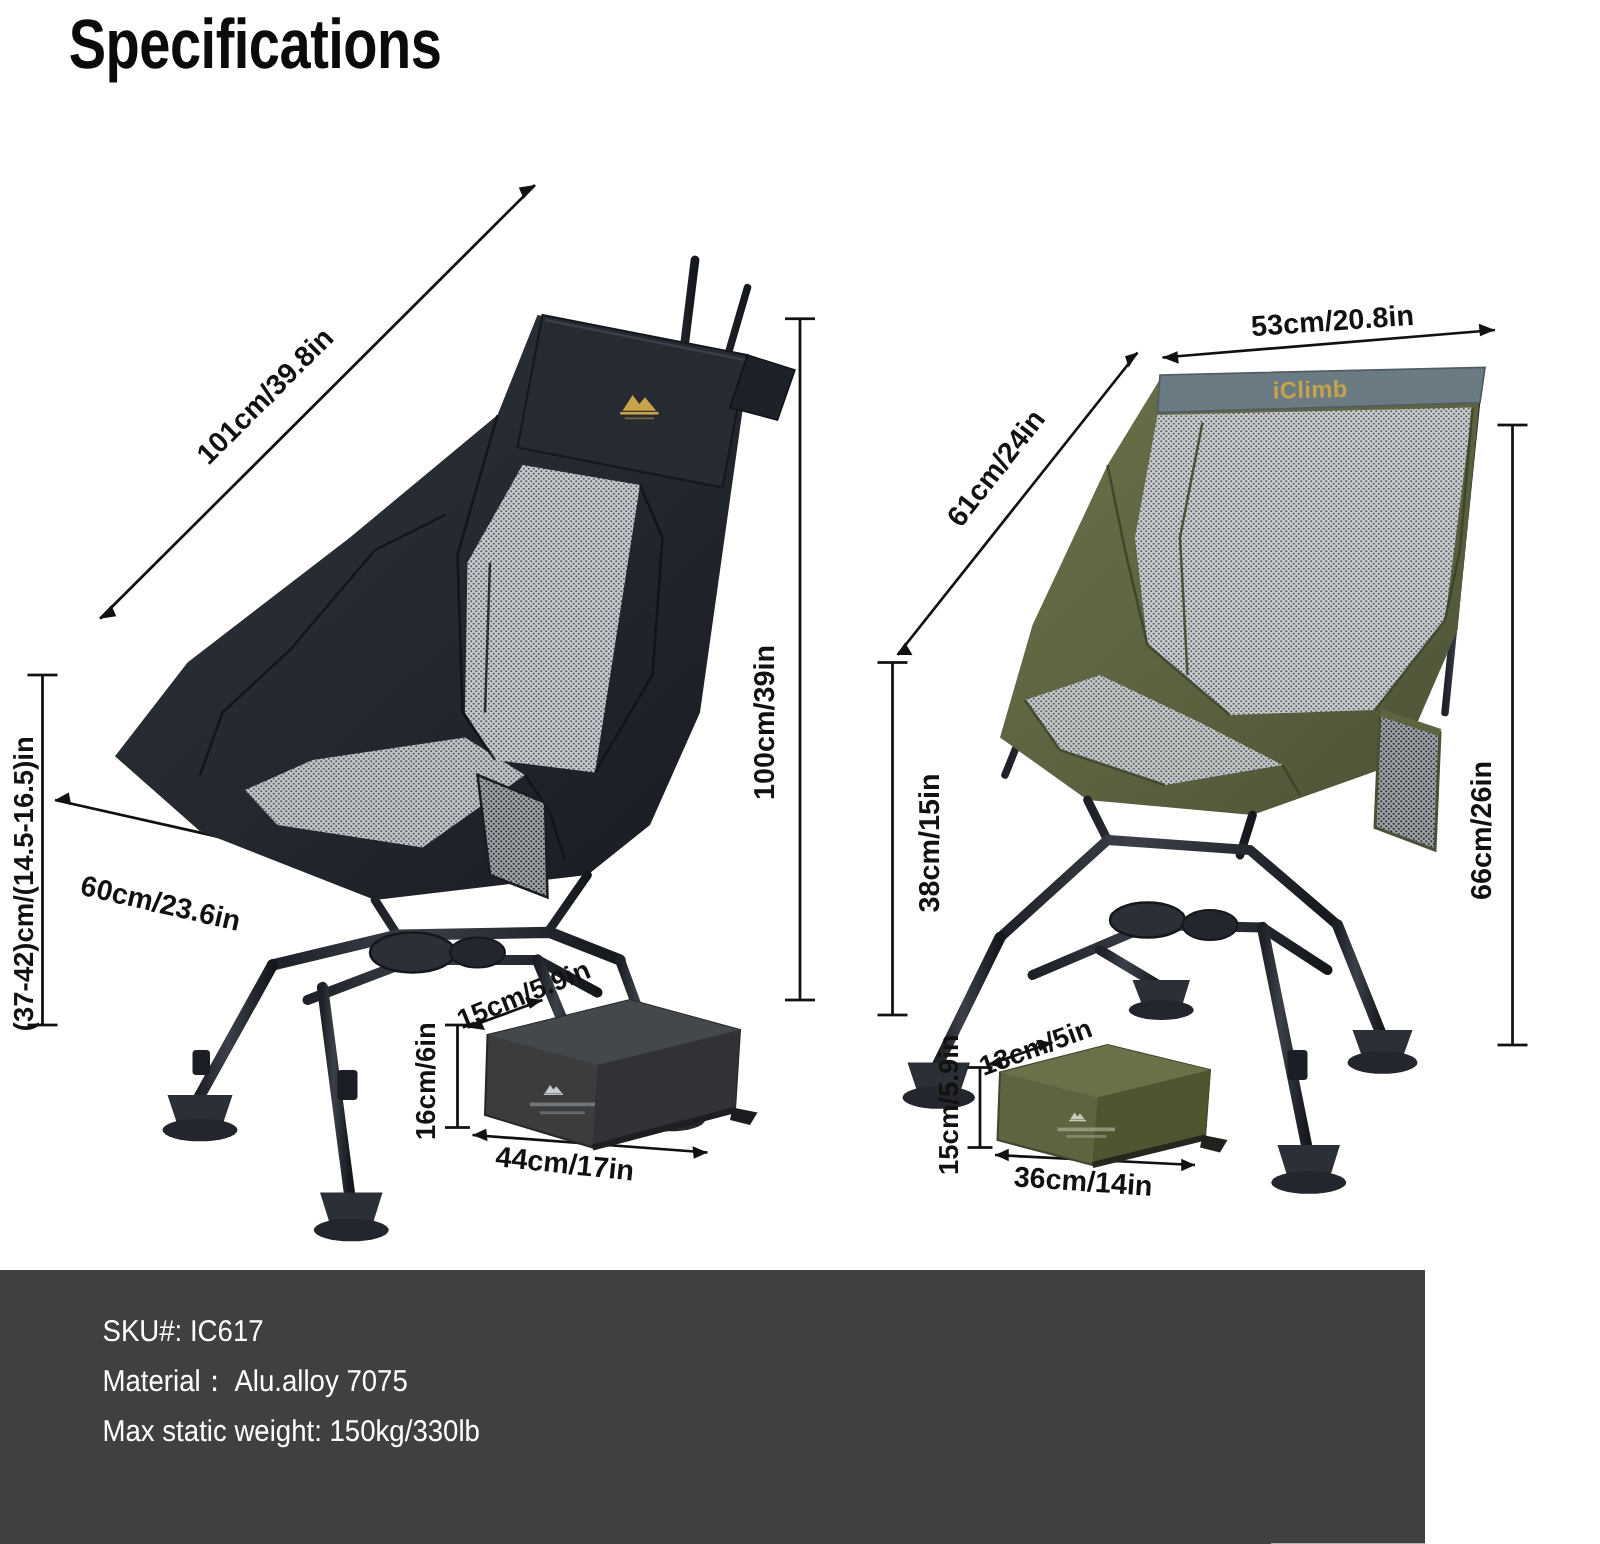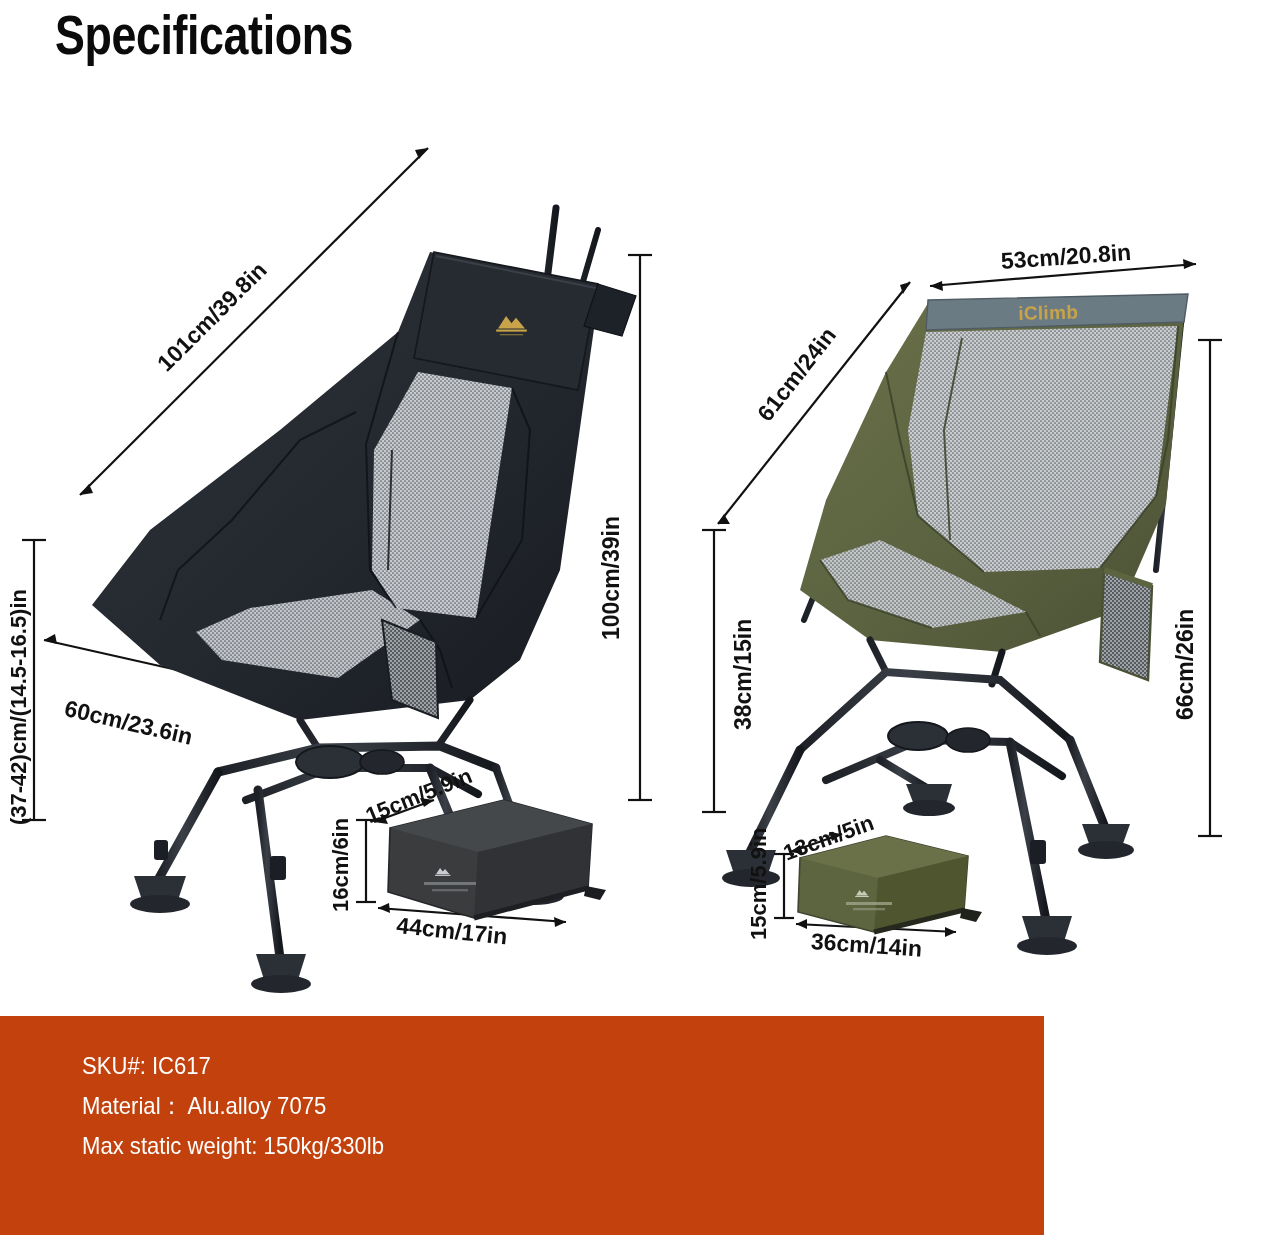--- a/index.html
+++ b/index.html
@@ -23,22 +23,22 @@
 
   .dimlabel {
     position:absolute; white-space:nowrap;
     font-family:"Liberation Sans", sans-serif;
     color:#111; font-weight:600;
     transform-origin:left top;
   }
 
   
   #specpanel {
-    position:absolute; left:0; top:1016px; width:1044px; height:219px;
-    background:#c2410c; color:#ffffff;
+    position:absolute; left:0; top:1016px; width:1140px; height:219px;
+    background:#404040; color:#ffffff;
   }
   .speccol { position:absolute; top:30px; }
   #spec-left  { left:82px;  }
   #spec-right { left:740px; }
   .specline {
     font-family:"Liberation Sans", sans-serif;
     font-size:24px; font-weight:500; color:#fff;
     line-height:40px; white-space:nowrap;
     transform:scaleX(0.92); transform-origin:left center;
   }

